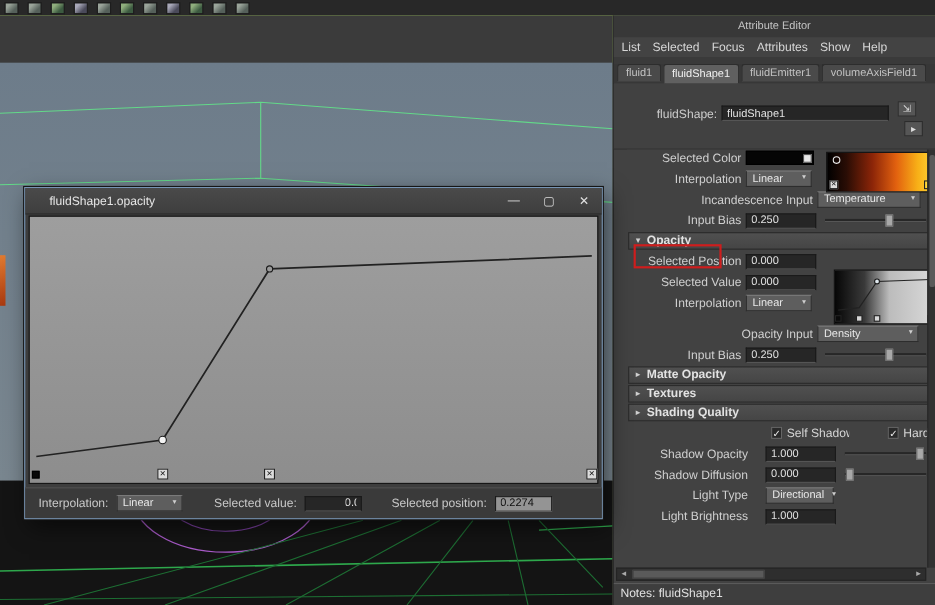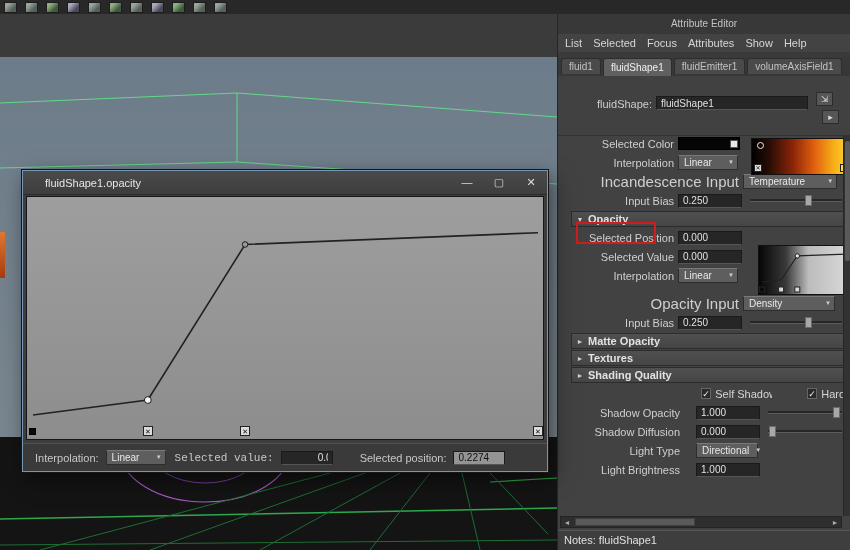--- a/index.html
+++ b/index.html
@@ -46,21 +46,21 @@
   .tab.active { background:#606060; color:#f0f0f0; height:18px; line-height:17px; }
   .node-hdr { position:relative; height:60px; background:#414141; border-bottom:1px solid #333; }
   .node-hdr .nlabel { position:absolute; left:0; top:22px; width:94px; text-align:right; }
   .node-hdr .nfield { position:absolute; left:98px; top:20px; width:152px; }
   .sq-btn { position:absolute; width:17px; height:14px; background:#565656; border:1px solid #2c2c2c; color:#ddd; font-size:9px; line-height:12px; text-align:center; }
 
   .ae-scroll { position:absolute; left:12px; top:122px; width:286px; height:380px; overflow:hidden; background:#424242; }
   .scontent { position:relative; }
   .row { display:flex; align-items:center; height:19px; }
   .lA { width:108px; text-align:right; padding-right:4px; font-size:11px; color:#cfcfcf; }
-  .lB { width:173px; text-align:right; padding-right:4px; font-size:15px; color:#cfcfcf; }
+  .lB { width:173px; text-align:right; padding-right:4px; font-size:11px; color:#cfcfcf; }
   .lC { width:126px; text-align:right; padding-right:16px; font-size:11px; color:#cfcfcf; }
   .swatch { position:relative; width:62px; height:13px; background:#050505; border:1px solid #000; }
   .swatch .handle { position:absolute; right:1px; top:2px; width:8px; height:8px; background:#e8e8e8; border:1px solid #555; }
   .slider { position:relative; width:92px; height:13px; margin-left:8px; }
   .slider .groove { position:absolute; left:0; right:0; top:5px; height:3px; background:#272727; border-bottom:1px solid #5c5c5c; }
   .slider .handle { position:absolute; top:1px; width:7px; height:11px; background:#a8a8a8; border:1px solid #6a6a6a; }
   .sect { height:16px; background:linear-gradient(#505050,#454545); border:1px solid #2c2c2c; display:flex; align-items:center; margin:1px 1px; font-weight:bold; color:#e2e2e2; font-size:11px; }
   .sect .tri { font-size:7px; width:16px; text-align:center; color:#cfcfcf; }
   .ramp { position:absolute; left:181px; top:4px; width:100px; height:37px; border:1px solid #111;
           background:linear-gradient(90deg,#000 0%,#2a0d05 18%,#8c2508 42%,#e2610f 64%,#f8b017 84%,#ffd83a 100%); }
@@ -318,20 +318,20 @@
           <span class="mk-x" style="left: 213.1px;">✕</span>
           <span class="mk-x" style="left: 506px;">✕</span>
         </div>
     </div>
     <div class="wfooter">
       <span>Interpolation:</span>
       <div class="drop w60">
         <span>Linear</span>
         <span class="arr">▼</span>
       </div>
-      <span style="margin-left:2px;font-family:Liberation Mono, monospace;">Selected value:</span>
+      <span style="margin-left:22px;">Selected value:</span>
       <input class="field" style="width: 52px; padding-left: 36px;" value="0.0764">
       <span style="margin-left:20px;">Selected position:</span>
       <input class="field lit" style="width: 52px;" value="0.2274">
     </div>
   </div>
 
 </div>
 
 </body></html>

